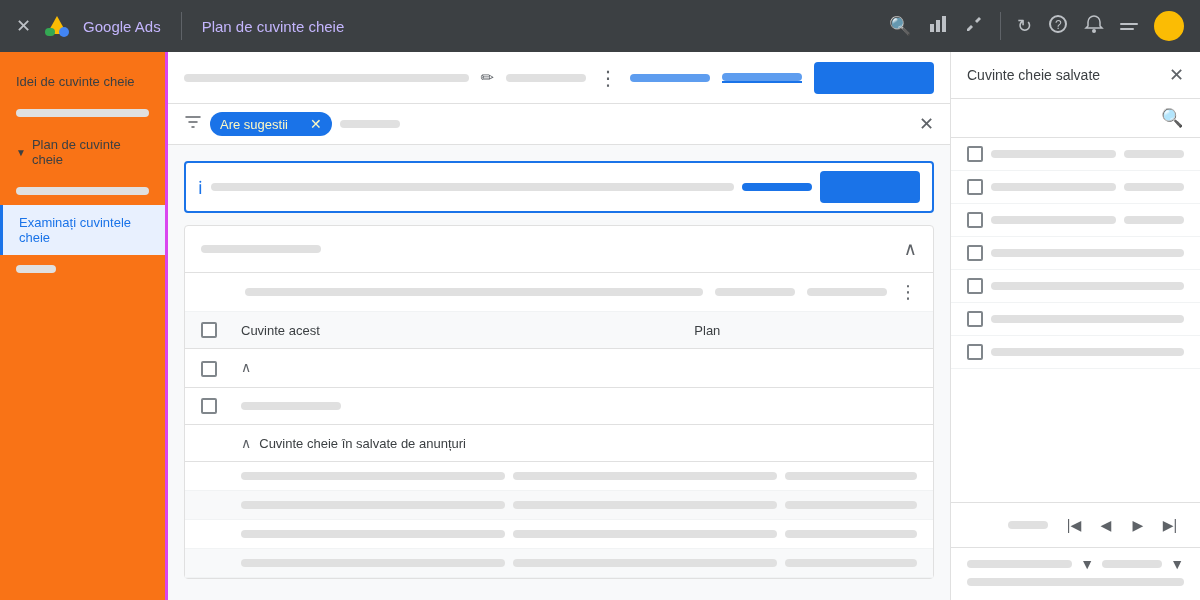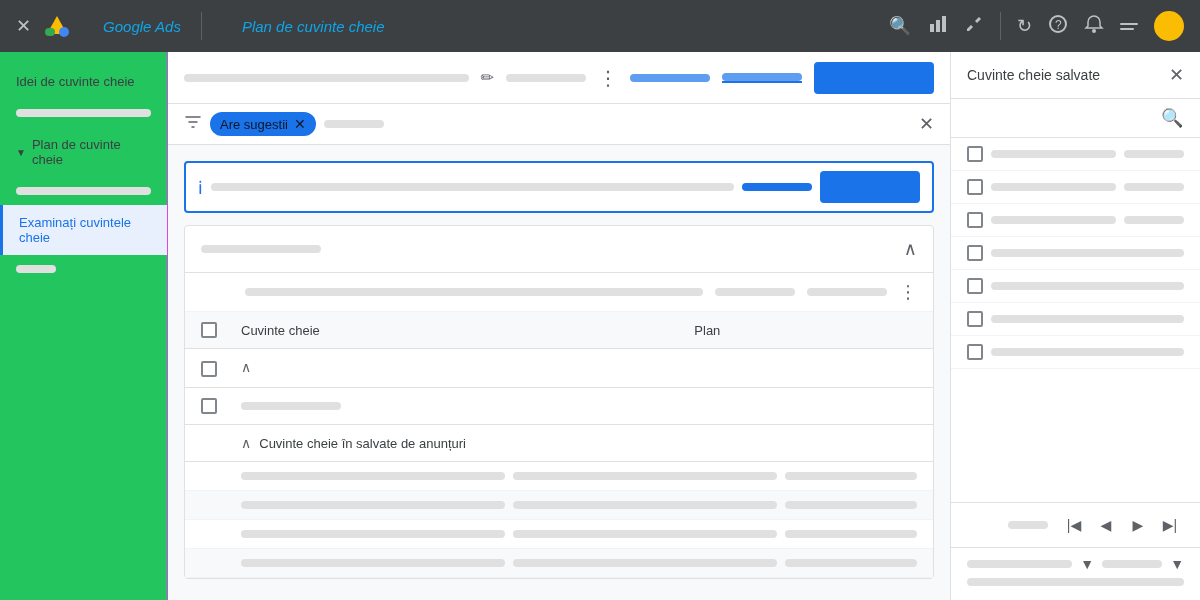--- a/index.html
+++ b/index.html
@@ -24,25 +24,24 @@
     .topbar-close {
       color: #bdc1c6;
       font-size: 18px;
       cursor: pointer;
     }
     .topbar-logo {
       width: 28px;
       height: 28px;
     }
     .topbar-title {
-      color: #0ea5e9;
+      color: #c4b5fd;
       font-size: 15px;
       font-weight: 400;
-      margin-left: 20px;
-      font-style: italic;
+      margin-left: 0;
     }
     .topbar-divider {
       width: 1px;
       height: 28px;
       background: #5f6368;
       margin: 0 8px;
     }
     .topbar-spacer { flex: 1; }
     .topbar-icons {
       display: flex;
@@ -79,22 +78,22 @@
 
     
     .main-layout {
       display: flex;
       height: 548px;
     }
 
     
     .sidebar {
       width: 168px;
-      background: #22c55e;
-      border-right: 1px solid #d946ef;
+      background: #f97316;
+      border-right: 3px solid #d946ef;
       padding: 12px 0;
       flex-shrink: 0;
     }
     .sidebar-item {
       padding: 10px 16px;
       cursor: pointer;
       font-size: 13px;
       color: #3c4043;
     }
     .sidebar-item.active {
@@ -197,25 +196,25 @@
       gap: 8px;
     }
     .filter-icon {
       color: #5f6368;
       font-size: 16px;
     }
     .filter-chip {
       display: flex;
       align-items: center;
       background: #1a73e8;
-      color: #0f172a;
+      color: #fef9c3;
       border-radius: 16px;
       padding: 4px 10px;
       font-size: 13px;
-      gap: 6px;
+      gap: 22px;
     }
     .filter-chip-close {
       cursor: pointer;
       font-size: 14px;
     }
     .filter-placeholder {
       height: 8px;
       background: #e0e0e0;
       border-radius: 4px;
       width: 60px;
@@ -666,21 +665,21 @@
           <div class="subrow-ph"></div>
           <div class="subrow-ph-sm"></div>
           <div class="subrow-ph-sm"></div>
           <span class="more-dots">⋮</span>
         </div>
 
         <div class="table-header-row">
           <div class="col-check">
             <div class="checkbox"></div>
           </div>
-          <div class="col-kw">Cuvinte cheie</div>
+          <div class="col-kw">Cuvinte acest</div>
           <div class="col-status">Plan</div>
         </div>
 
         <div class="suggested-row">
           <div class="col-check">
             <div class="checkbox"></div>
           </div>
           <span style="color:#5f6368;font-size:14px;cursor:pointer;margin-right:4px;">∧</span>
         </div>
 

